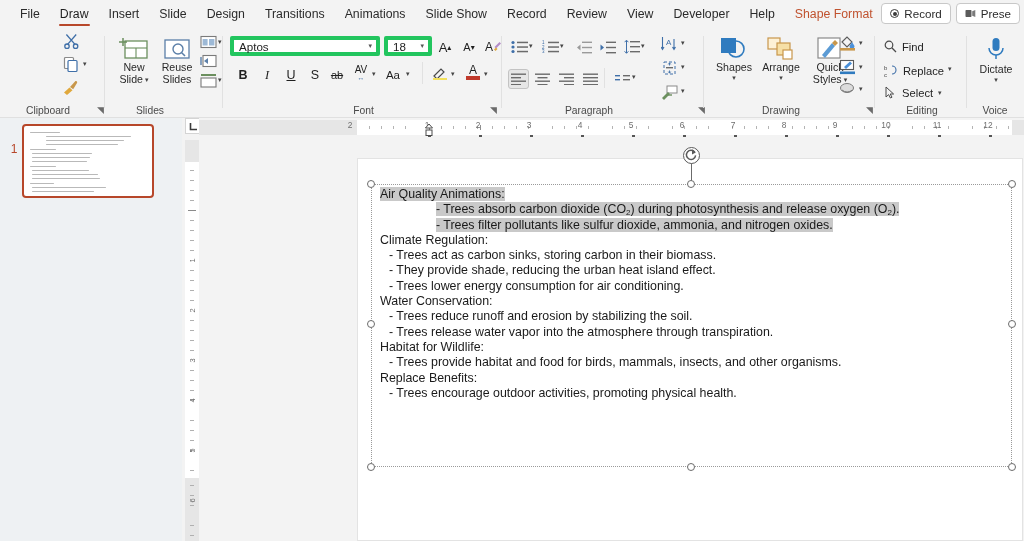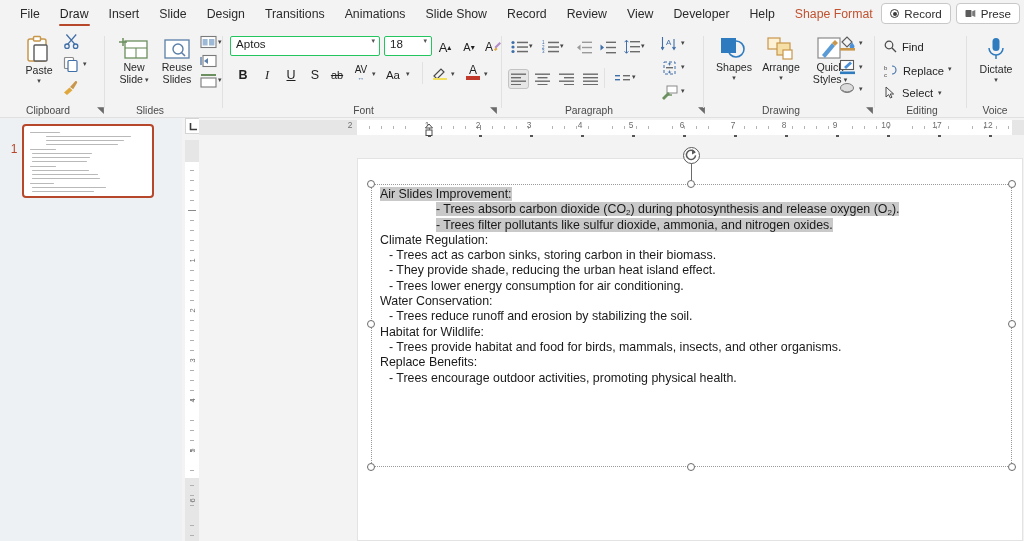--- a/index.html
+++ b/index.html
@@ -68,22 +68,22 @@
   
   #g-clipboard { left:4px; width:104px; }
   #g-clipboard .glabel { left:-6px; width:100px; }
 
   
   #g-slides { left:110px; width:112px; }
 
   
   #g-font { left:226px; width:275px; }
   .fontbox {
-    position:absolute; border:1px solid #22c55e; background:#fff; border-radius:2px;
-    display:flex; align-items:flex-start;
+    position:absolute; border:4px solid #22c55e; background:#fff; border-radius:2px;
+    display:flex; align-items:center;
   }
   .fontbox input {
     border:none; outline:none; background:transparent;
     font-size:11.6px; color:#1f1f1f; width:100%; padding:0 2px 0 5px;
     font-family:"Liberation Sans", sans-serif;
   }
   .fontbox .dd { font-size:7px; color:#555; padding-right:4px; }
   .fbtn {
     position:absolute; width:22px; height:22px;
     display:flex; align-items:center; justify-content:center;
@@ -235,29 +235,20 @@
           <path d="M7.2 3.3 L10.3 2.1 V8.9 L7.2 7.7 Z" fill="#7a7a7a"></path>
         </svg>
         <span>Prese</span>
       </div>
     </div>
   </div>
 
   <div class="ribbon">
 
     <div class="rgroup" id="g-clipboard">
-      <div class="btn" style="left:12px; top:7px; width:46px;">
-        <svg width="30" height="30" viewBox="0 0 30 30" class="ico">
-          <rect x="4" y="4" width="18" height="22" rx="2" fill="#fff" stroke="#c8974b" stroke-width="1.5"></rect>
-          <rect x="9.5" y="1.5" width="7" height="4.5" rx="1" fill="#fff" stroke="#c8974b" stroke-width="1.5"></rect>
-          <rect x="10" y="10" width="13" height="16" rx="1" fill="#fff" stroke="#5b5b5b" stroke-width="1.4"></rect>
-        </svg>
-        <div class="btnlabel">Paste</div>
-        <div class="chev">▾</div>
-      </div>
       <div class="btn" style="left:59px; top:5px;">
         <svg width="17" height="17" viewBox="0 0 17 17">
           <circle cx="4" cy="13.2" r="2.2" fill="none" stroke="#3f6fa8" stroke-width="1.3"></circle>
           <circle cx="12.6" cy="13.2" r="2.2" fill="none" stroke="#3f6fa8" stroke-width="1.3"></circle>
           <path d="M3.4 1.5 L12 11.4 M13.2 1.5 L4.6 11.4" stroke="#3f6fa8" stroke-width="1.3" fill="none"></path>
         </svg>
       </div>
       <div class="btn" style="left:59px; top:28px;">
         <svg width="17" height="17" viewBox="0 0 17 17">
           <rect x="1.5" y="1.5" width="9" height="11" rx="1" fill="#fff" stroke="#8a8a8a" stroke-width="1.2"></rect>
@@ -694,21 +685,21 @@
     <div class="hnum" style="left:223px;">1</div>
     <div class="hnum" style="left:274px;">2</div>
     <div class="hnum" style="left:325px;">3</div>
     <div class="hnum" style="left:376px;">4</div>
     <div class="hnum" style="left:427px;">5</div>
     <div class="hnum" style="left:478px;">6</div>
     <div class="hnum" style="left:529px;">7</div>
     <div class="hnum" style="left:580px;">8</div>
     <div class="hnum" style="left:631px;">9</div>
     <div class="hnum" style="left:680px; width:14px;">10</div>
-    <div class="hnum" style="left:731px; width:14px;">17</div>
+    <div class="hnum" style="left:731px; width:14px;">11</div>
     <div class="hnum" style="left:782px; width:14px;">12</div>
 
     <div class="tabstop" style="left:229px;"></div>
       <div class="tabstop" style="left:280px;"></div>
     <div class="tabstop" style="left:331px;"></div>
       <div class="tabstop" style="left:382px;"></div>
     <div class="tabstop" style="left:433px;"></div>
       <div class="tabstop" style="left:484px;"></div>
     <div class="tabstop" style="left:535px;"></div>
       <div class="tabstop" style="left:586px;"></div>
@@ -786,29 +777,30 @@
     <div class="handle" style="left:-4px;   top:-4px;"></div>
     <div class="handle" style="left:316px;  top:-4px;"></div>
     <div class="handle" style="left:637px;  top:-4px;"></div>
     <div class="handle" style="left:-4px;   top:136px;"></div>
     <div class="handle" style="left:637px;  top:136px;"></div>
     <div class="handle" style="left:-4px;   top:279px;"></div>
     <div class="handle" style="left:316px;  top:279px;"></div>
     <div class="handle" style="left:637px;  top:279px;"></div>
 
     <div class="txt">
-      <div class="ln"><span class="hl">Air Slides Improvement:</span></div>
+      <div class="ln"><span class="hl">Air Quality Animations:</span></div>
       <div class="ln ind2"><span class="hl">- Trees absorb carbon dioxide (CO<sub>2</sub>) during photosynthesis and release oxygen (O<sub>2</sub>).</span></div>
       <div class="ln ind2"><span class="hl">- Trees filter pollutants like sulfur dioxide, ammonia, and nitrogen oxides.</span></div>
       <div class="ln">Climate Regulation:</div>
       <div class="ln ind1">- Trees act as carbon sinks, storing carbon in their biomass.</div>
       <div class="ln ind1">- They provide shade, reducing the urban heat island effect.</div>
       <div class="ln ind1">- Trees lower energy consumption for air conditioning.</div>
       <div class="ln">Water Conservation:</div>
       <div class="ln ind1">- Trees reduce runoff and erosion by stabilizing the soil.</div>
+      <div class="ln ind1">- Trees release water vapor into the atmosphere through transpiration.</div>
       <div class="ln">Habitat for Wildlife:</div>
       <div class="ln ind1">- Trees provide habitat and food for birds, mammals, insects, and other organisms.</div>
       <div class="ln">Replace Benefits:</div>
       <div class="ln ind1">- Trees encourage outdoor activities, promoting physical health.</div>
     </div>
   </div>
 
 </div>
 
 </body></html>

